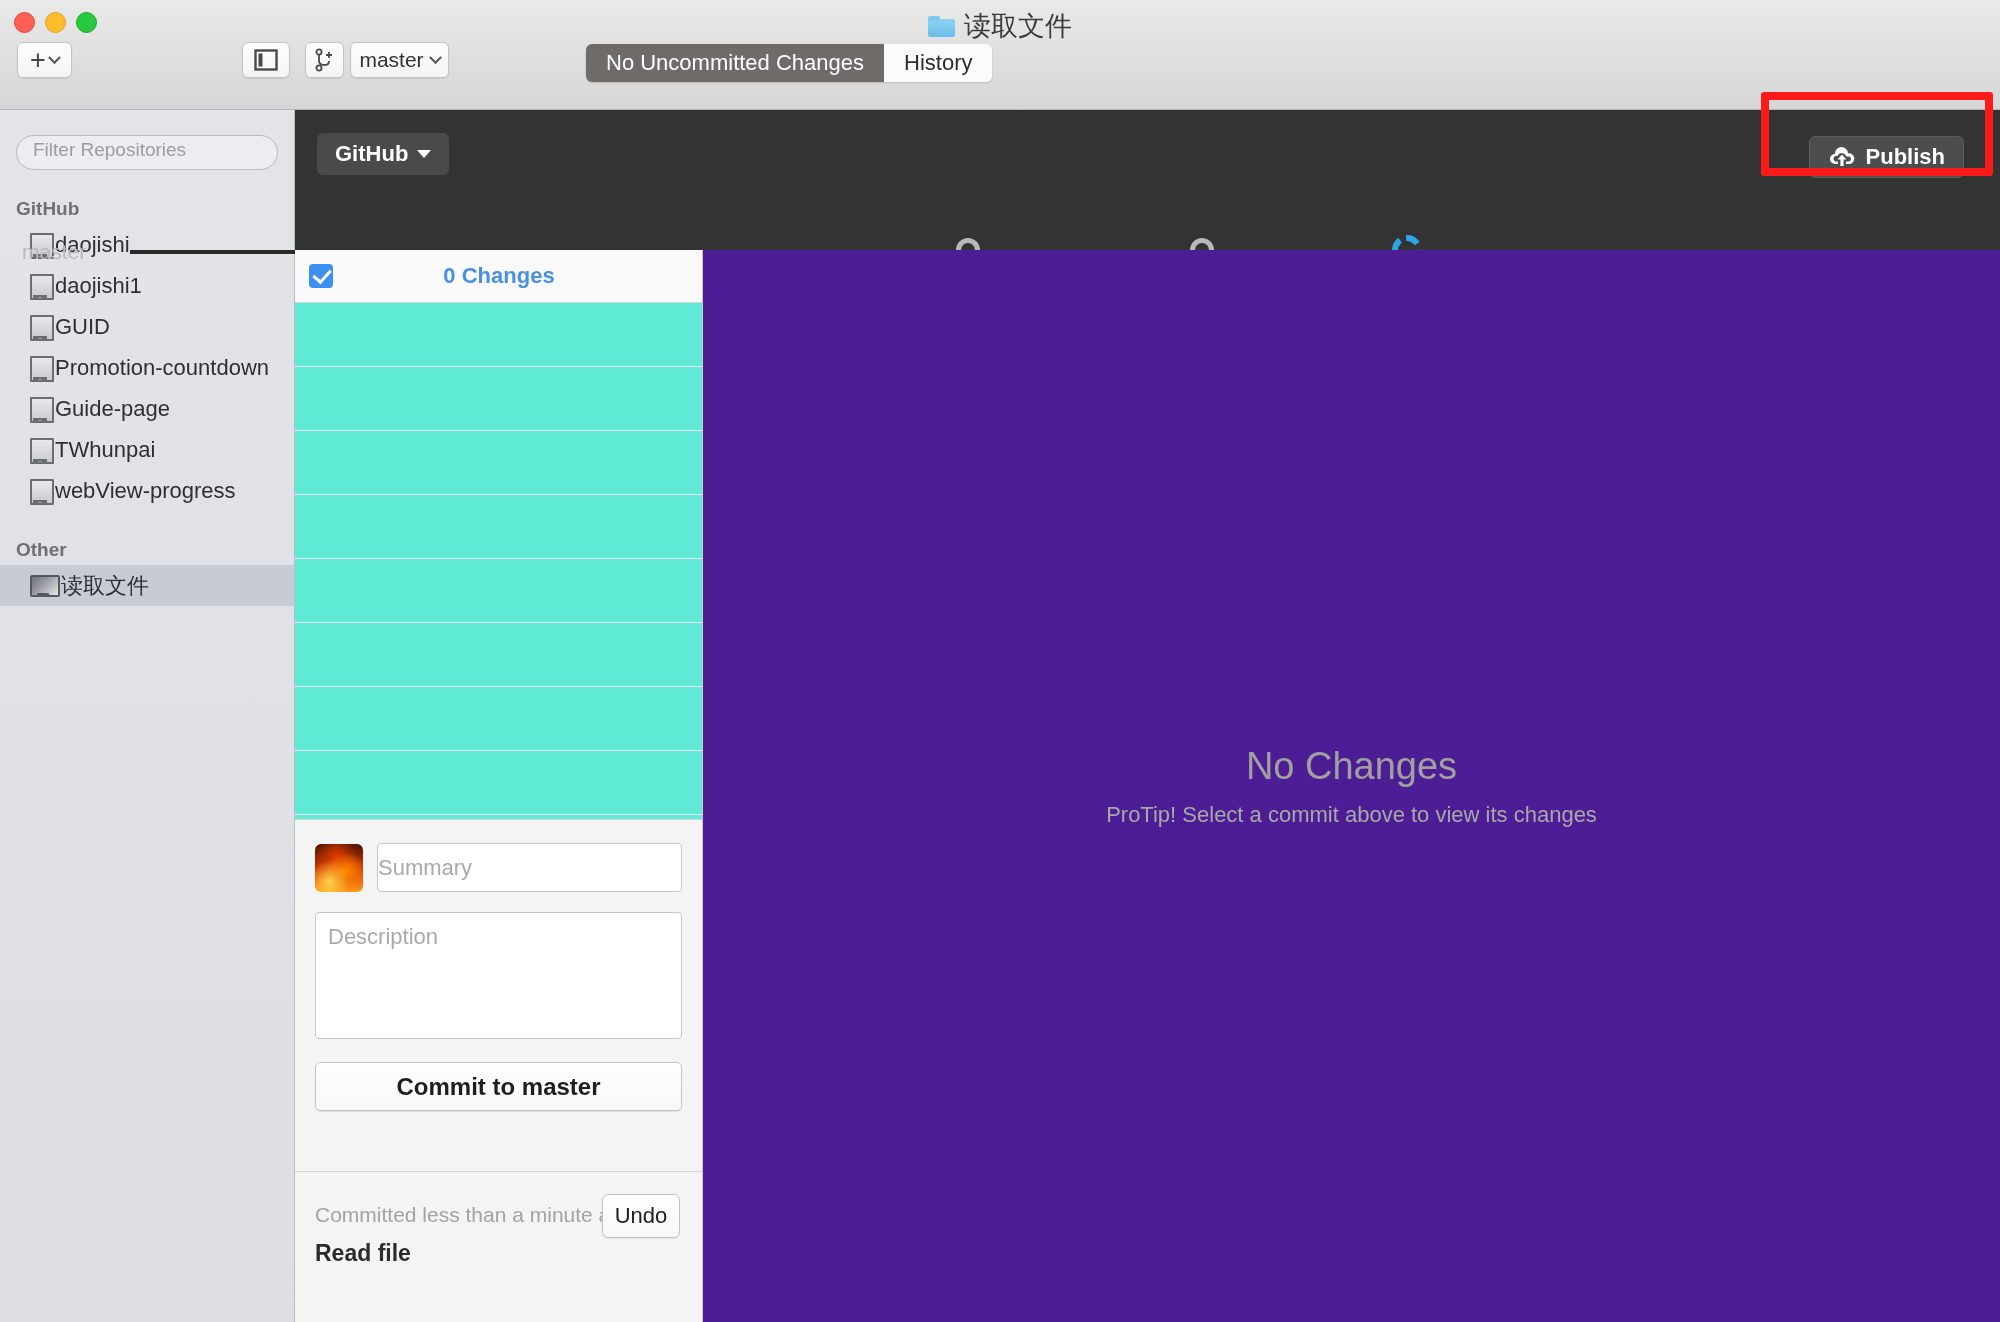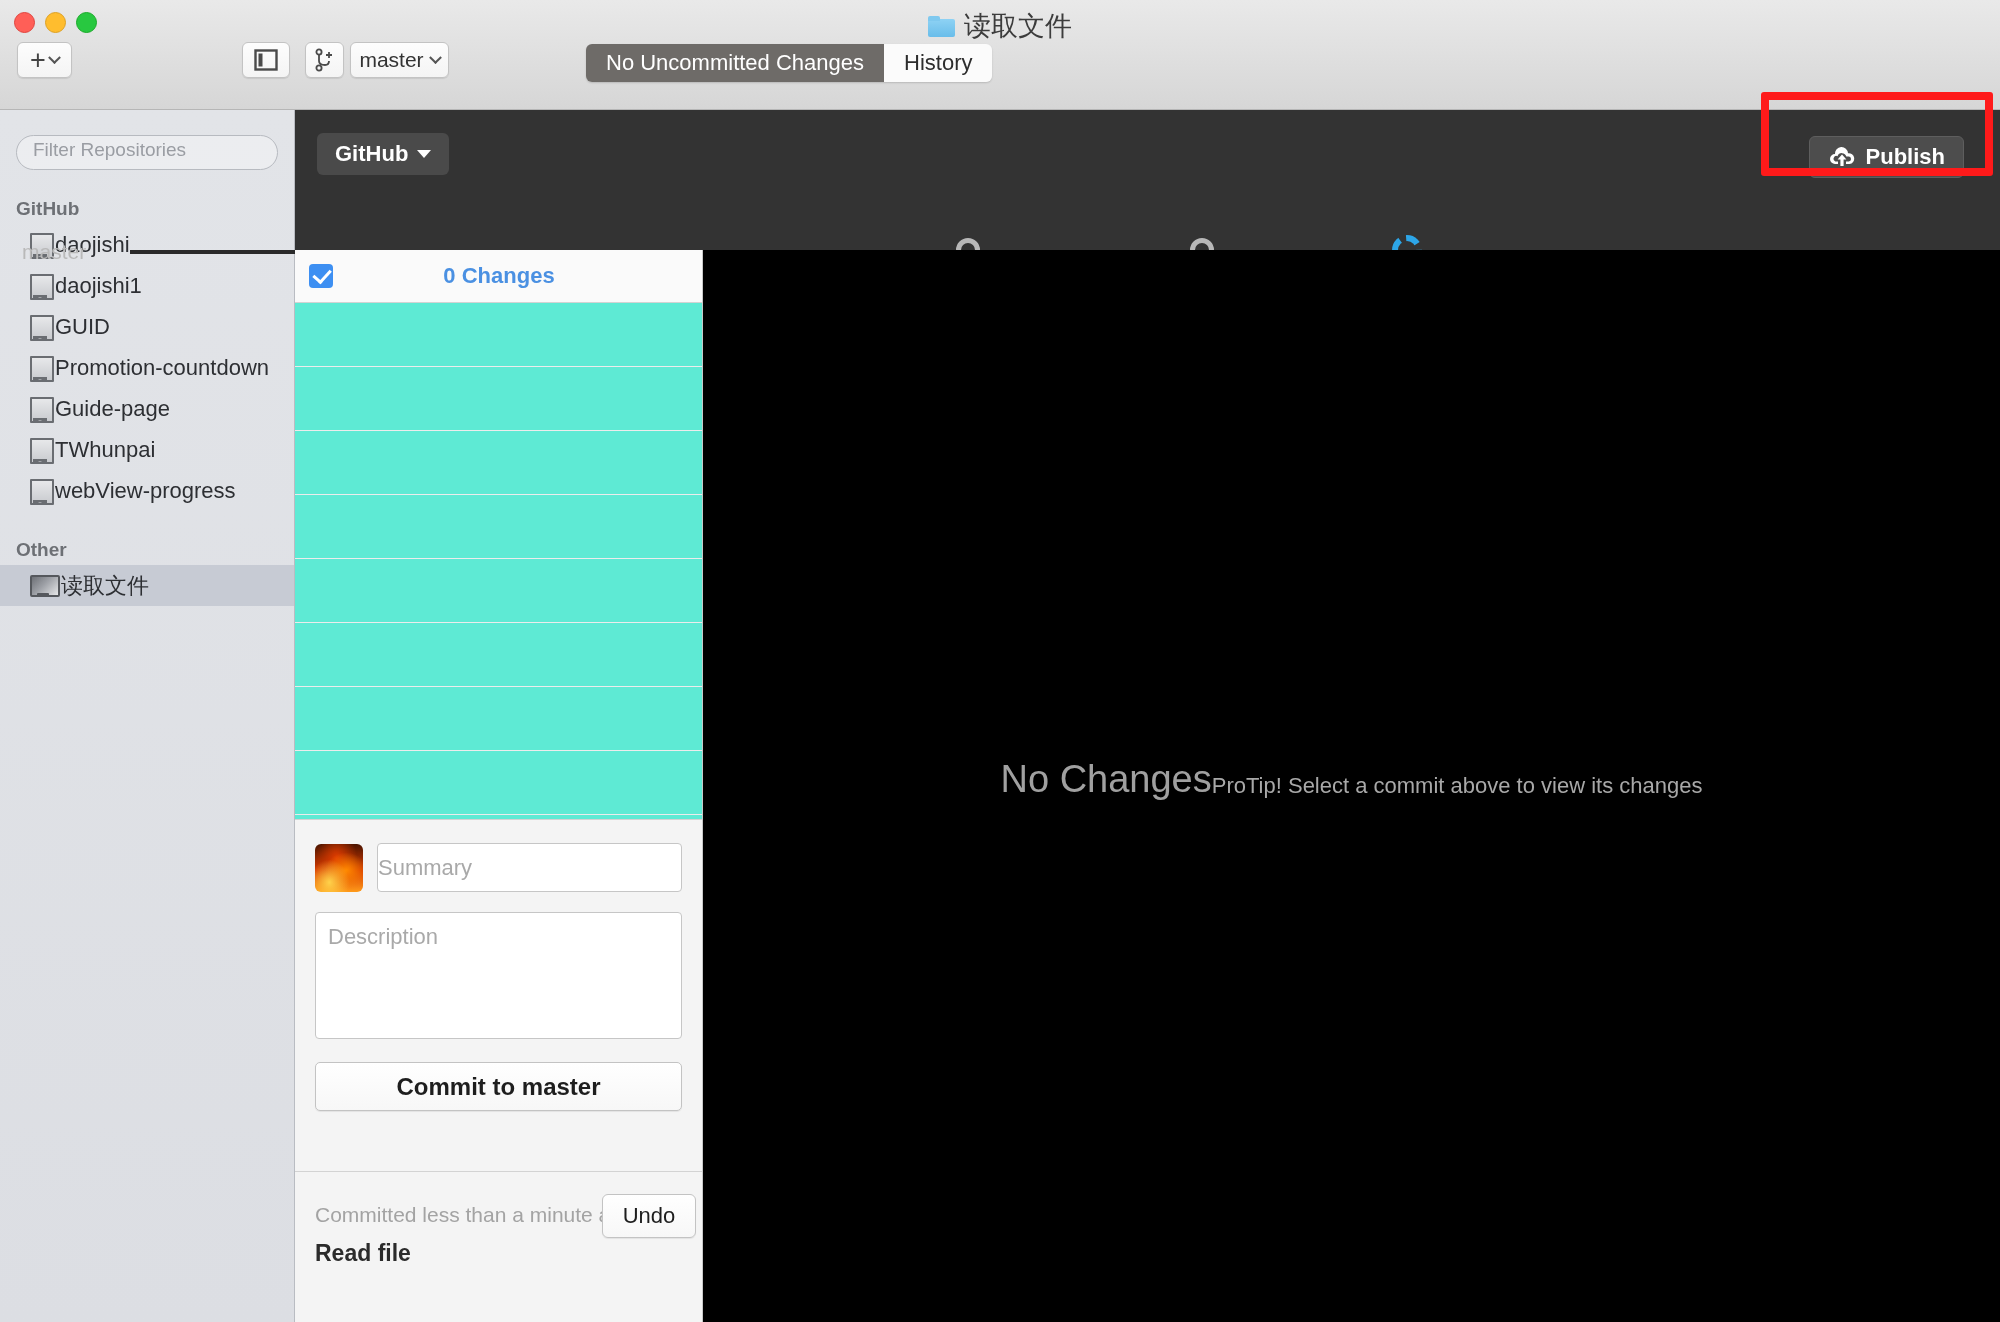--- a/index.html
+++ b/index.html
@@ -318,36 +318,36 @@
   .lc-time {
     position:absolute; left: 20px; top: 31px;
     font-size: 21px; color: #a3a3a3;
   }
   .lc-msg {
     position:absolute; left: 20px; top: 68px;
     font-size: 23px; font-weight: bold; color: #2b2b2b;
   }
   .undo-btn {
     position:absolute; left: 307px; top: 22px;
-    width: 94px; height: 44px;
+    width: 78px; height: 44px;
     background: linear-gradient(to bottom, #ffffff, #f7f7f7);
     border: 1px solid #c3c3c3;
     border-radius: 6px;
     display:flex; align-items:center; justify-content:center;
     font-size: 22px; color: #1e1e1e;
     box-shadow: 0 1px 1px rgba(0,0,0,0.07);
     cursor: default;
   }
 
   
   .main-area {
     position:absolute; left: 703px; top: 250px;
     width: 1297px; height: 1072px;
-    background: #000000;
-    display:flex; flex-direction:row; align-items:center; justify-content:center;
+    background: #4c1d95;
+    display:flex; flex-direction:column; align-items:center; justify-content:center;
   }
   .nc-title { font-size: 38px; color: #a0a0a0; margin-bottom: 14px; }
   .nc-sub   { font-size: 22px; color: #a8a8a8; }
 </style>
 </head>
 <body>
 
 <div class="window">
 
   <div class="titlebar">

